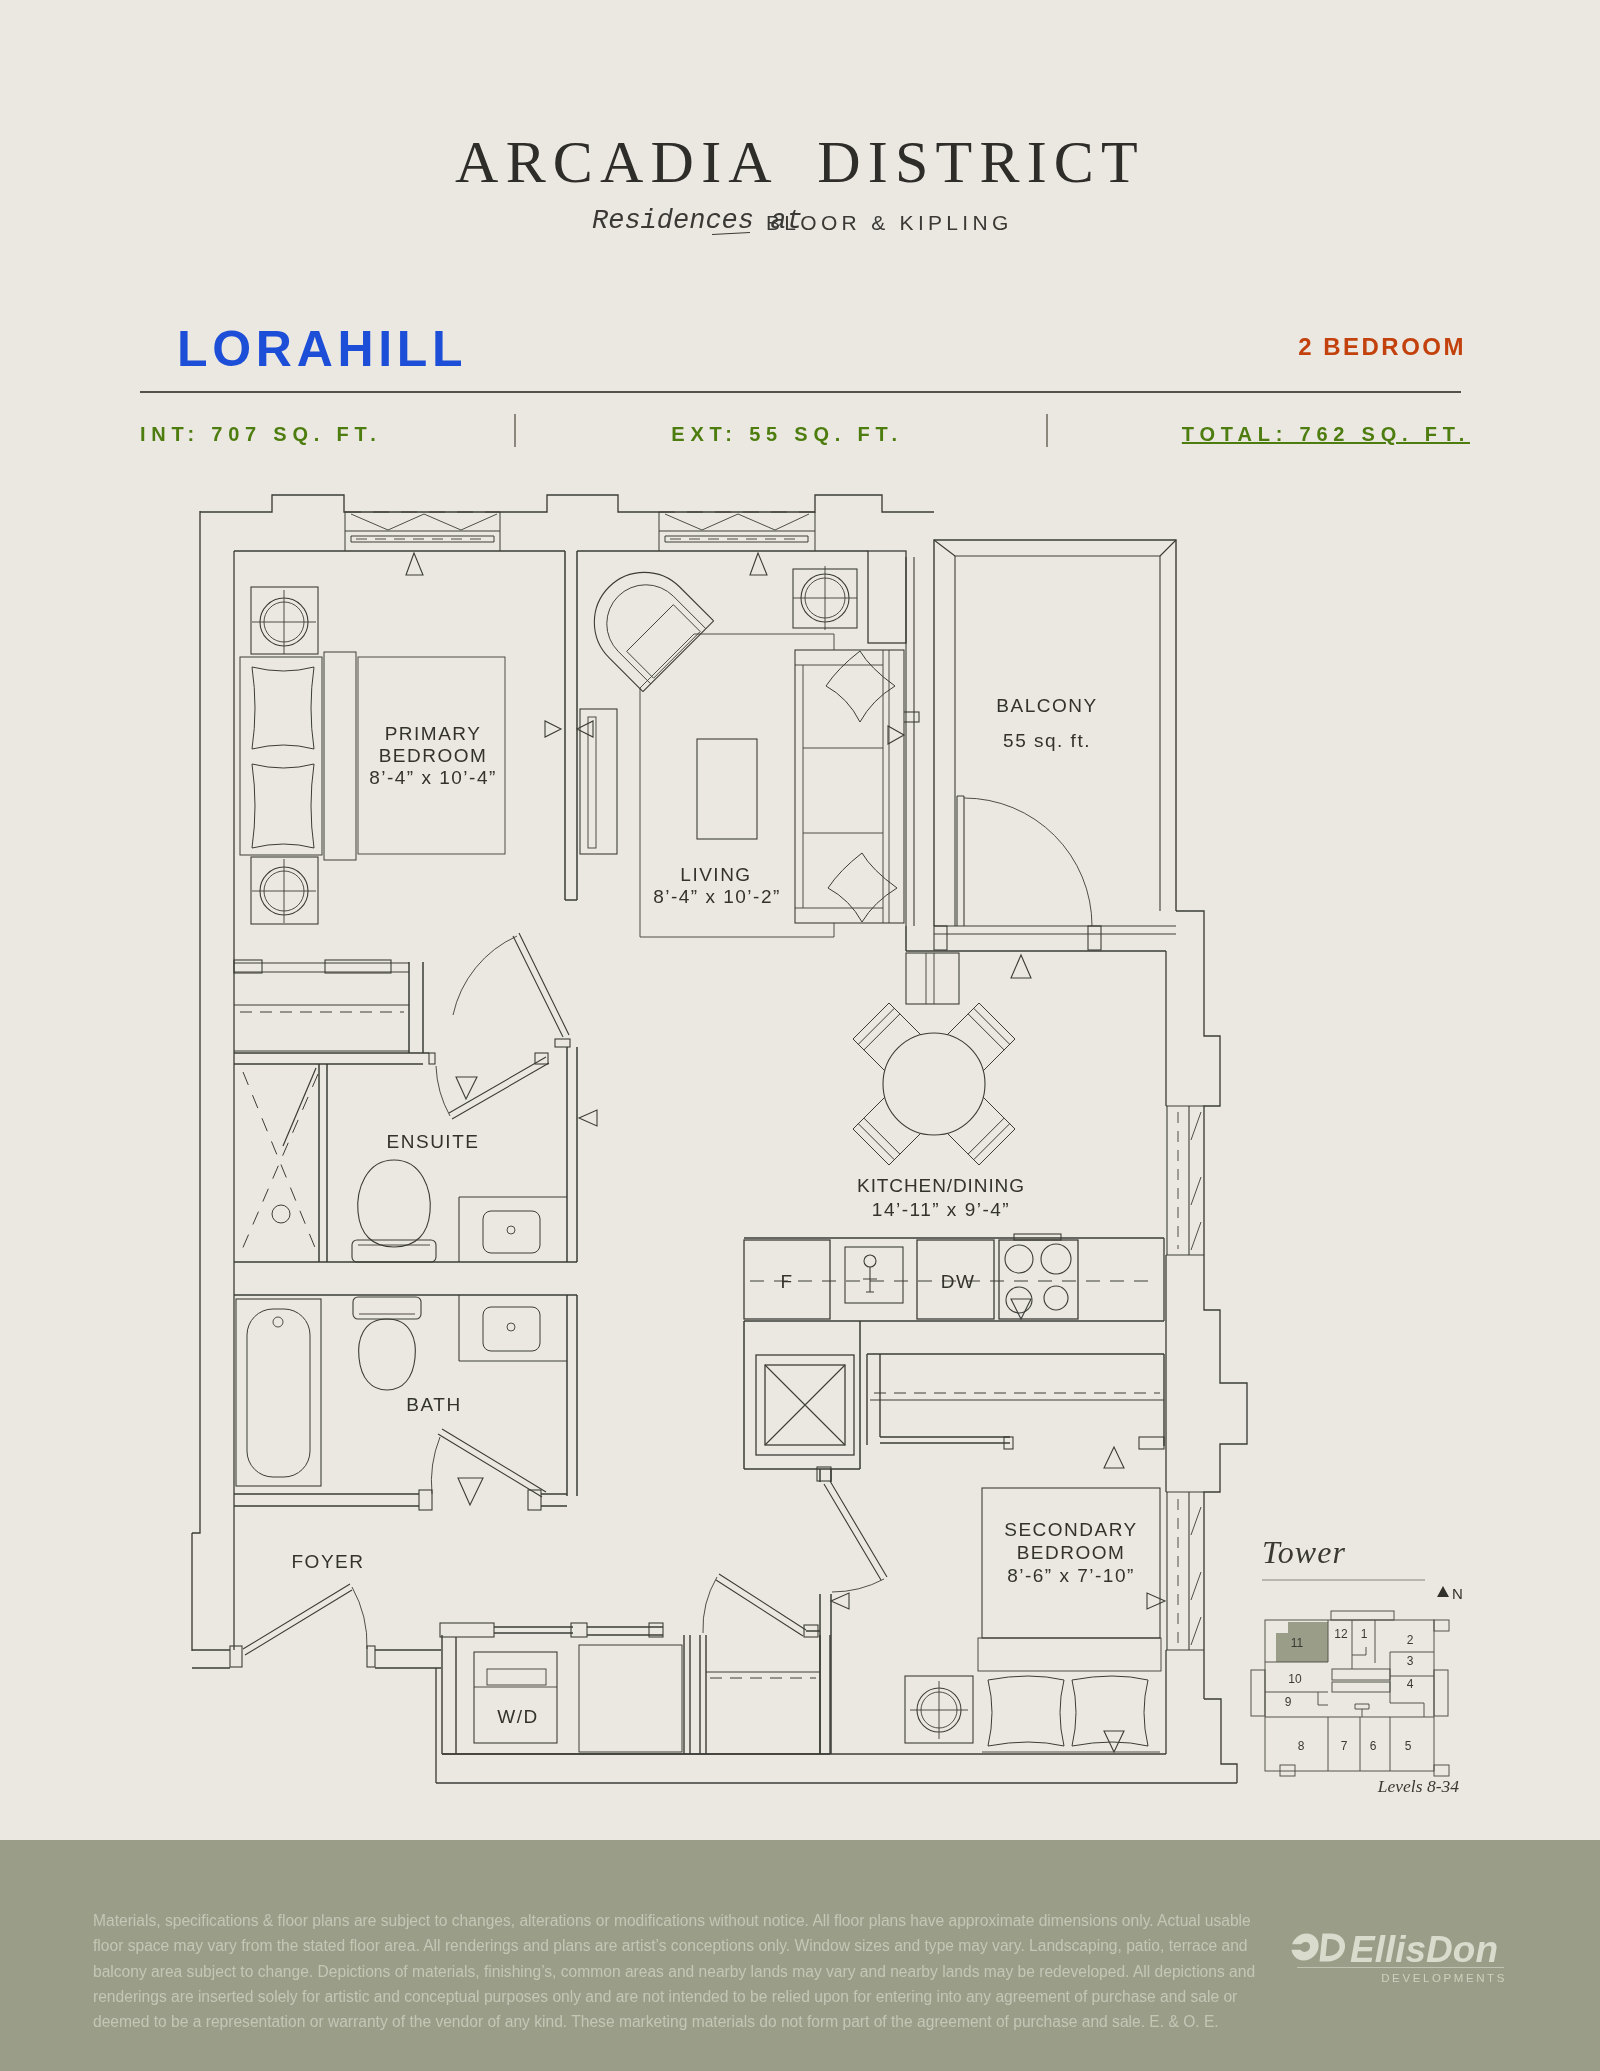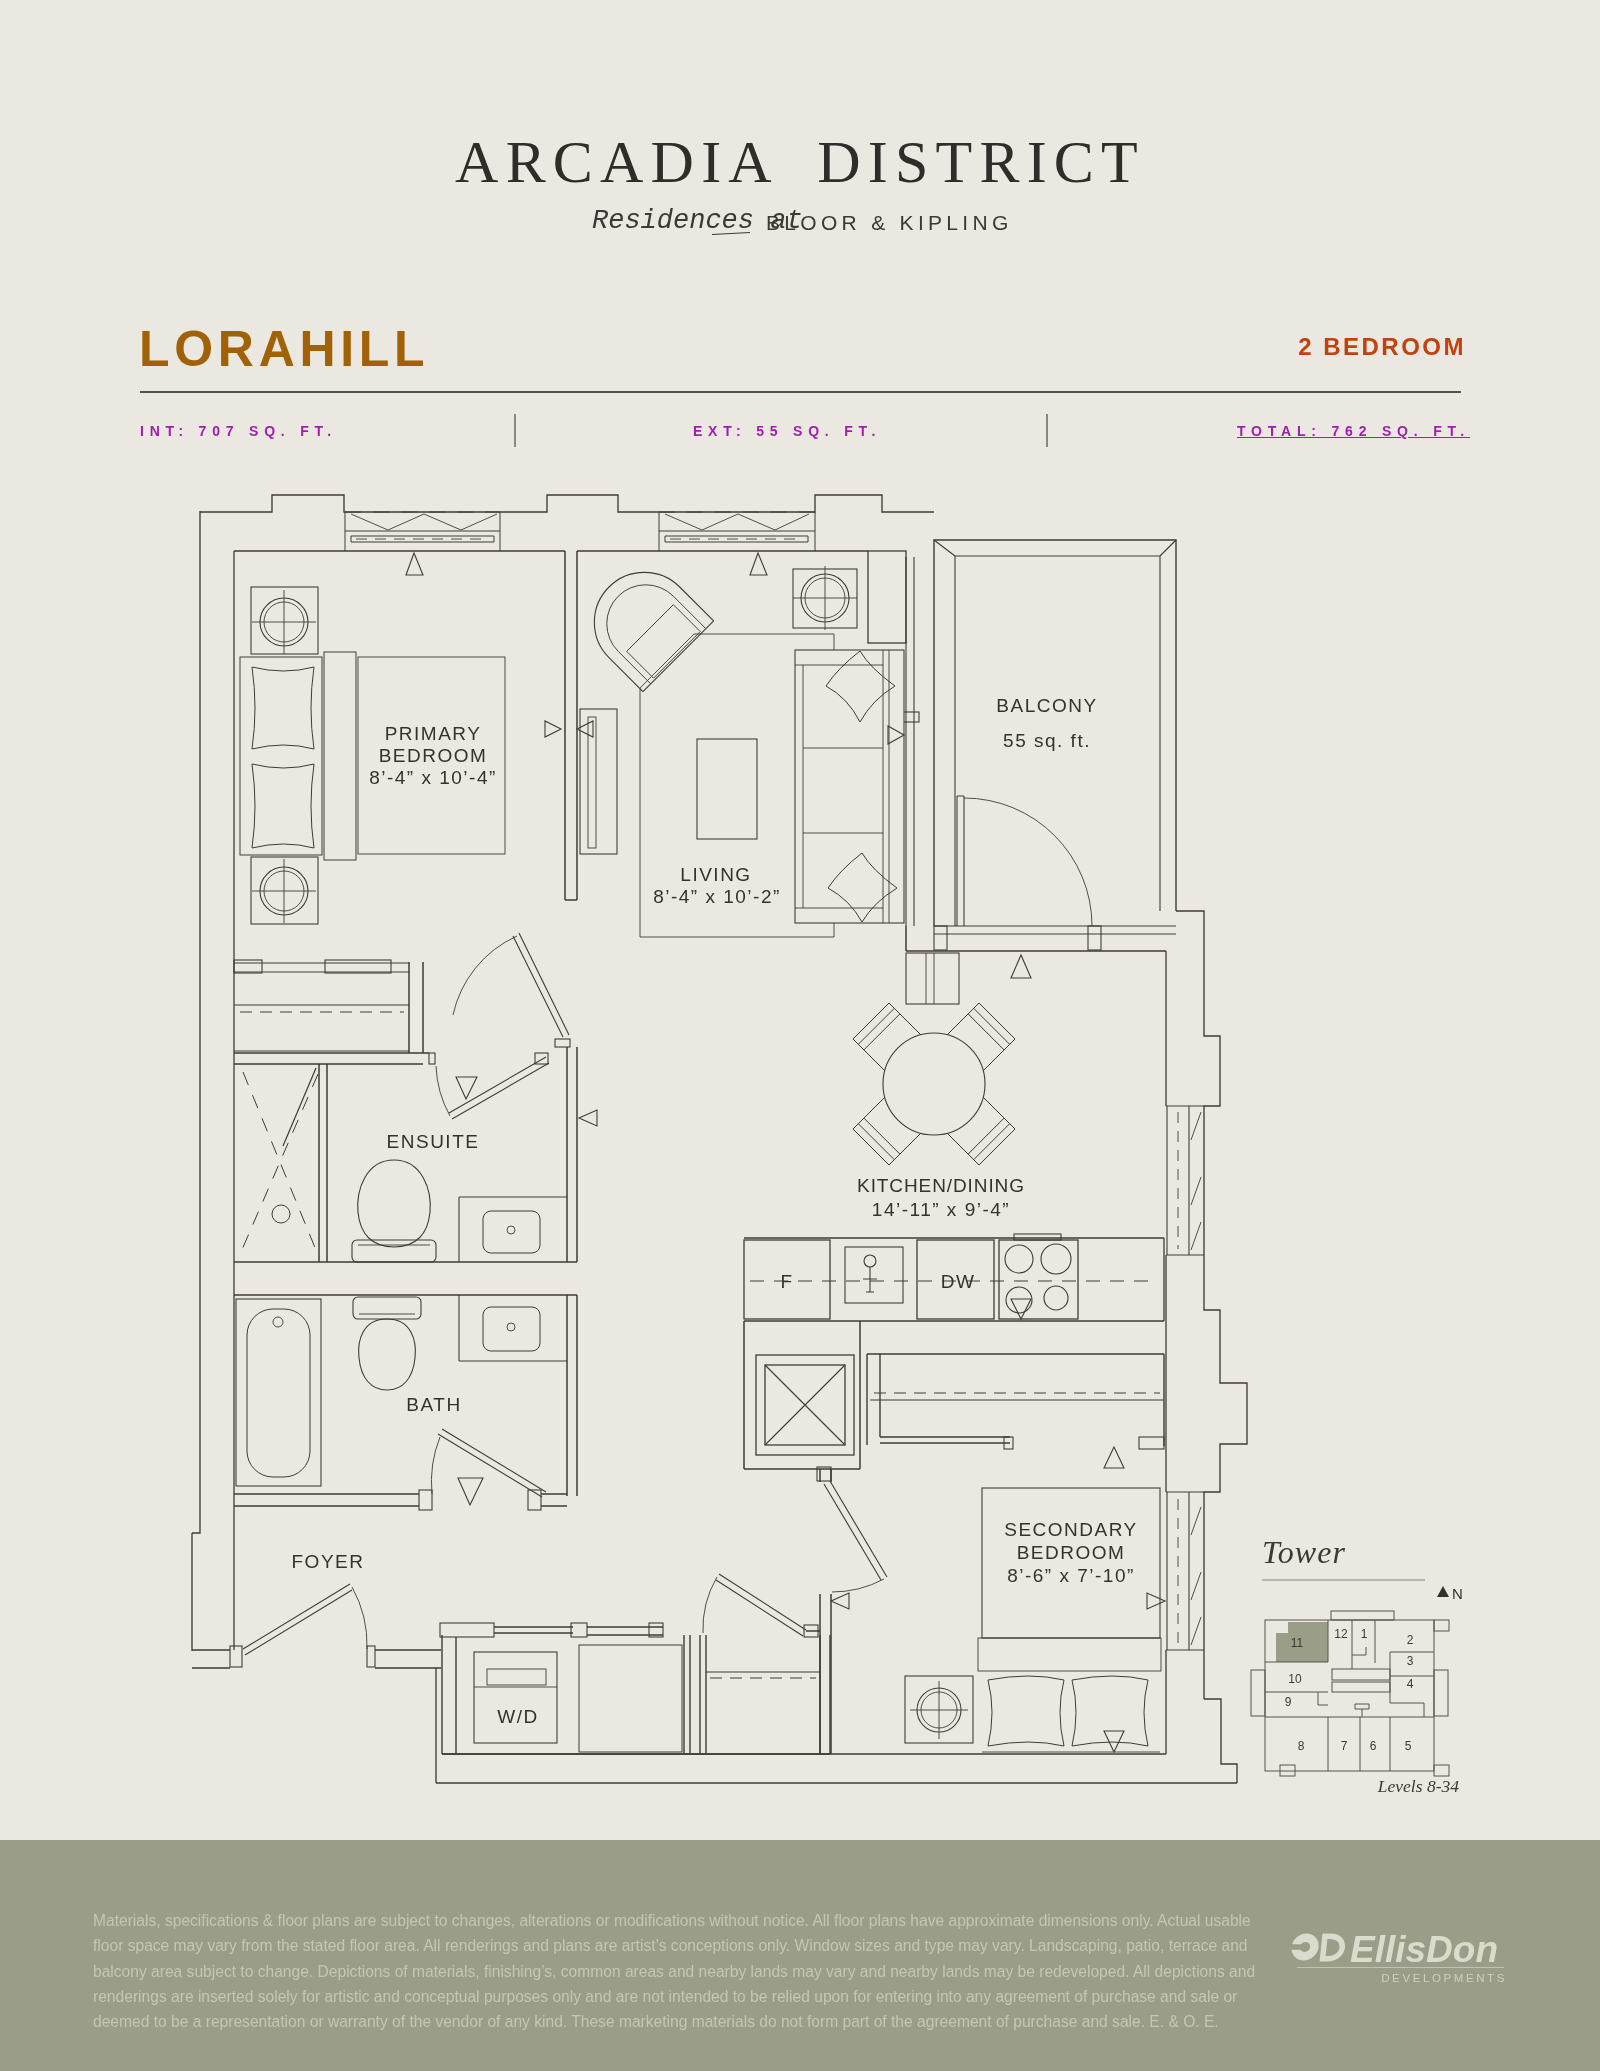--- a/index.html
+++ b/index.html
@@ -1,23 +1,23 @@
 <!DOCTYPE html>
 <html><head>
 <meta charset="utf-8">
 <style>
   html,body{margin:0;padding:0;}
   body{width:1600px;height:2071px;position:relative;background:#EBE8E1;font-family:"Liberation Sans",sans-serif;overflow:hidden;}
   .abs{position:absolute;}
   .hdr-main{font-family:"Liberation Serif",serif;font-size:60px;letter-spacing:7.2px;color:#2e2d29;white-space:nowrap;}
   .hdr-sub-script{font-family:Liberation Mono, monospace;font-style:italic;font-size:27px;color:#3a3935;}
   .hdr-sub-caps{font-size:21px;letter-spacing:4.3px;color:#3a3935;text-align:center;}
-  .title{font-size:50px;font-weight:bold;letter-spacing:4.7px;color:#a16207;}
+  .title{font-size:50px;font-weight:bold;letter-spacing:4.7px;color:#1d4ed8;margin-left:38px;}
   .bedrm{font-size:24px;font-weight:bold;letter-spacing:2.5px;color:#c2410c;}
-  .info{font-size:14px;font-weight:bold;letter-spacing:5.8px;color:#a21caf;}
+  .info{font-size:20px;font-weight:bold;letter-spacing:5.8px;color:#4d7c0f;}
   .ftr-txt{font-size:15.6px;line-height:25.3px;color:#c4c7b6;letter-spacing:0px;margin-top:10px;}
 </style>
 </head>
 <body>
 
 <div class="abs" style="left:0;top:0;width:1600px;height:2071px;background:#EBE8E1;"></div>
 
 <div class="abs hdr-main" style="left:800px;top:128px;transform:translateX(-50%);font-family:Liberation Serif, serif;">ARCADIA  DISTRICT</div>
 
 <div class="abs hdr-sub-script" style="left:592px;top:206px;">Residences at</div>

